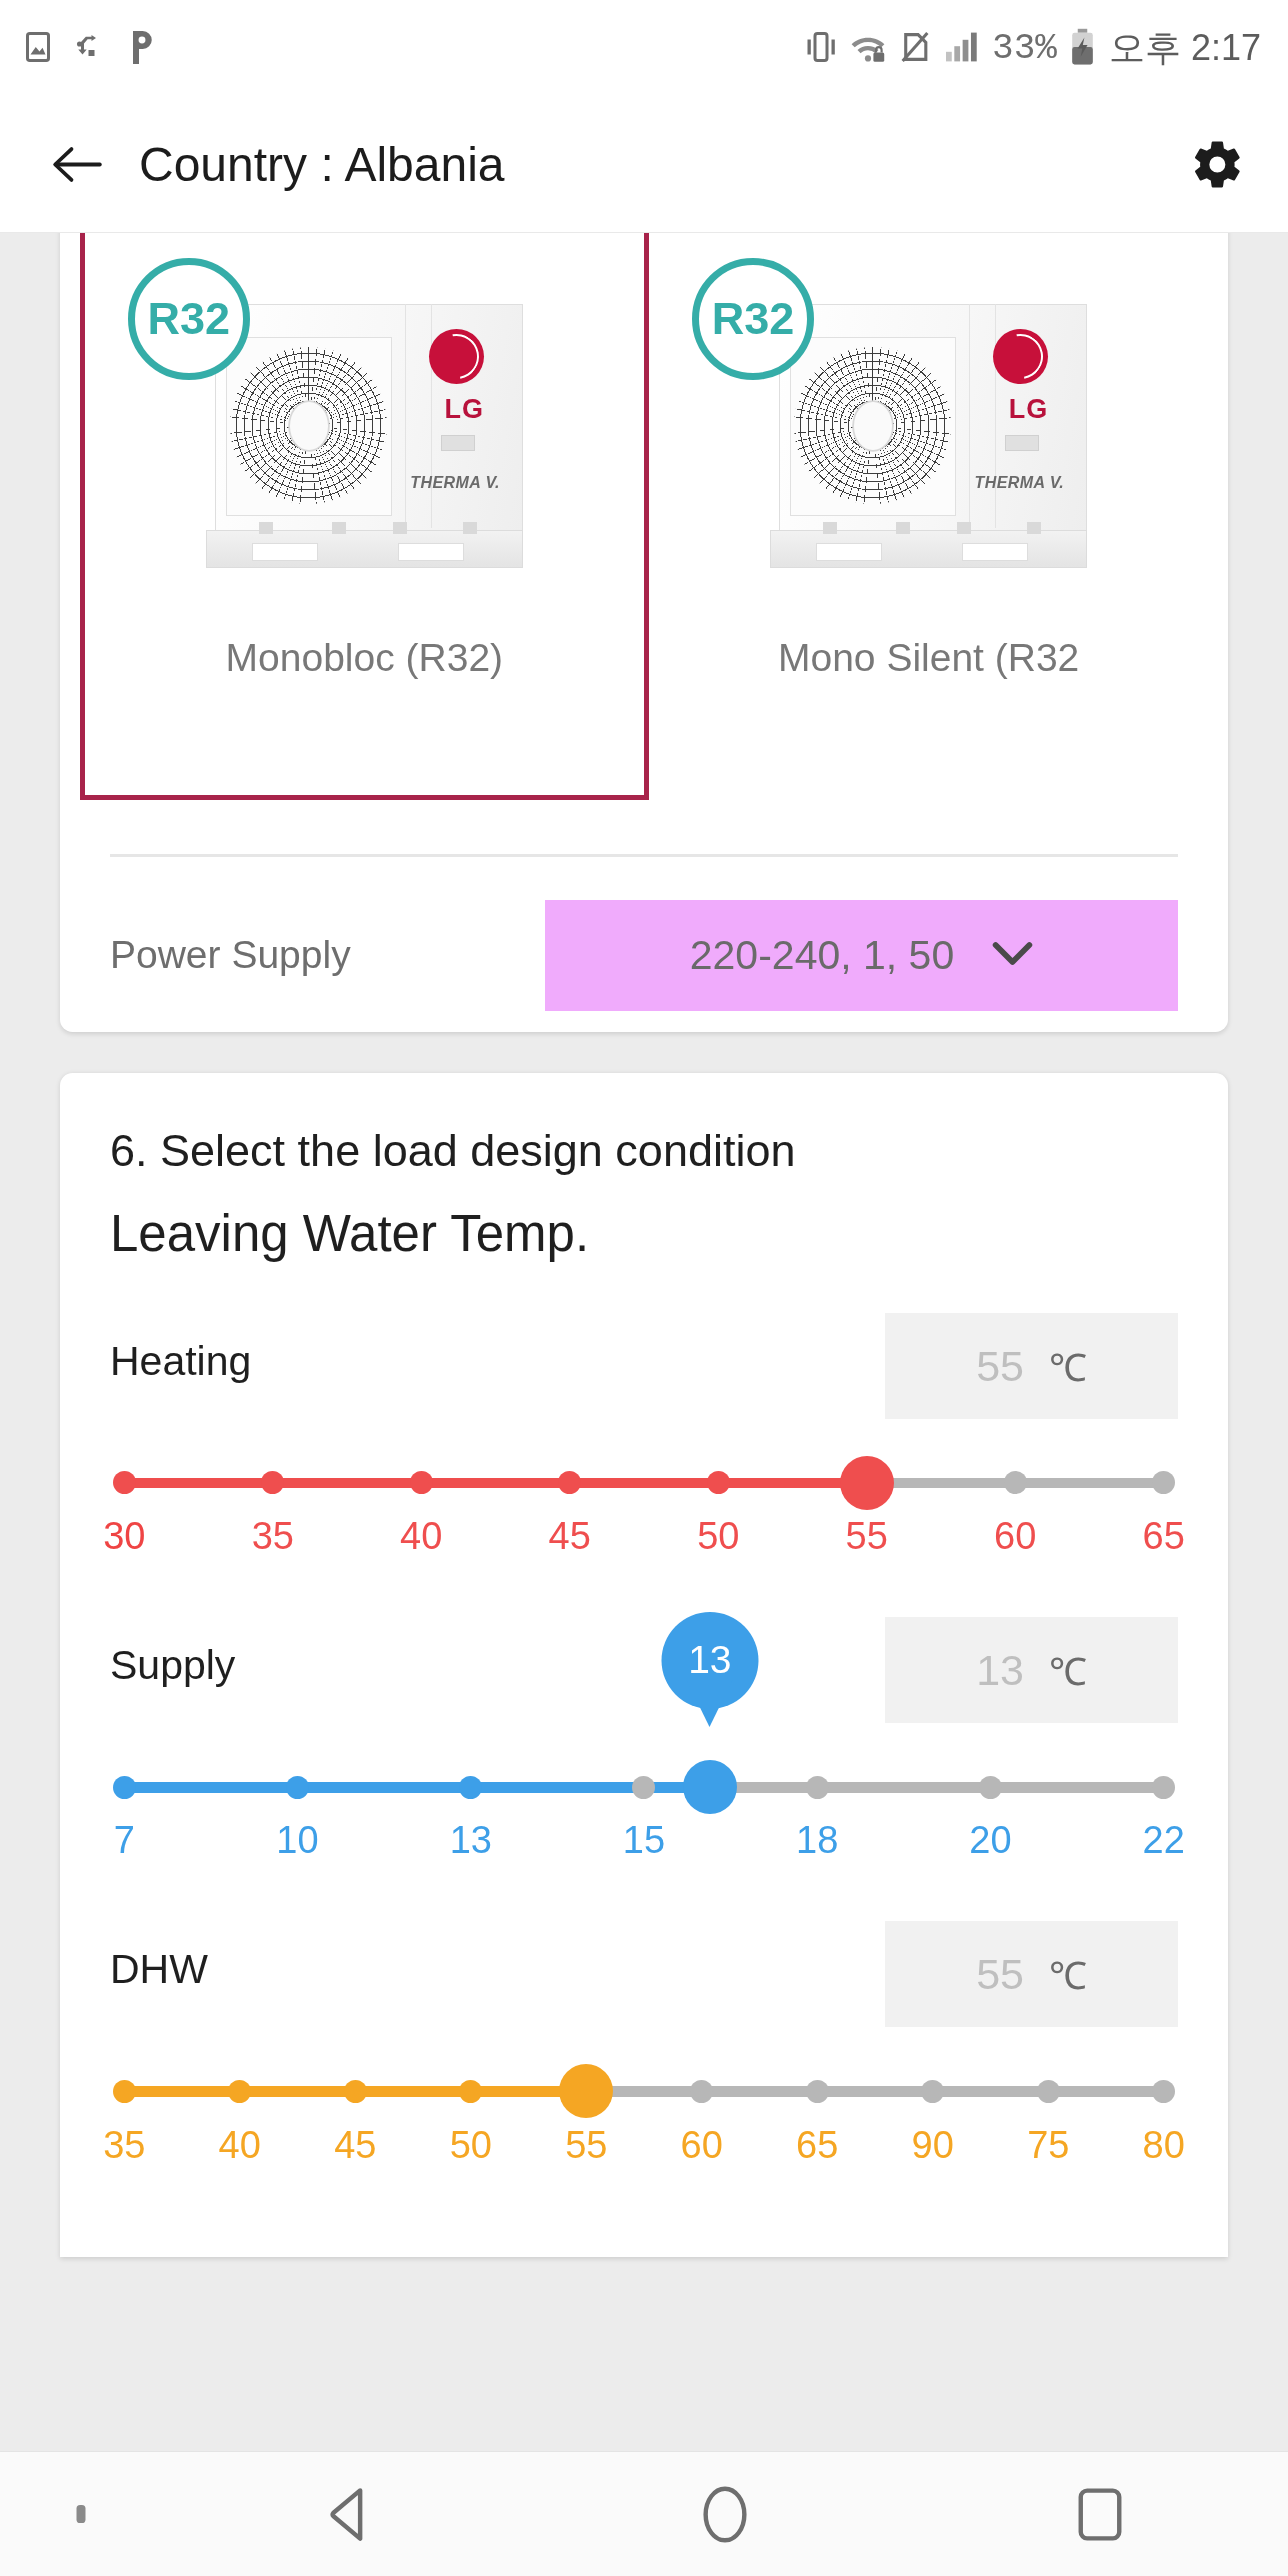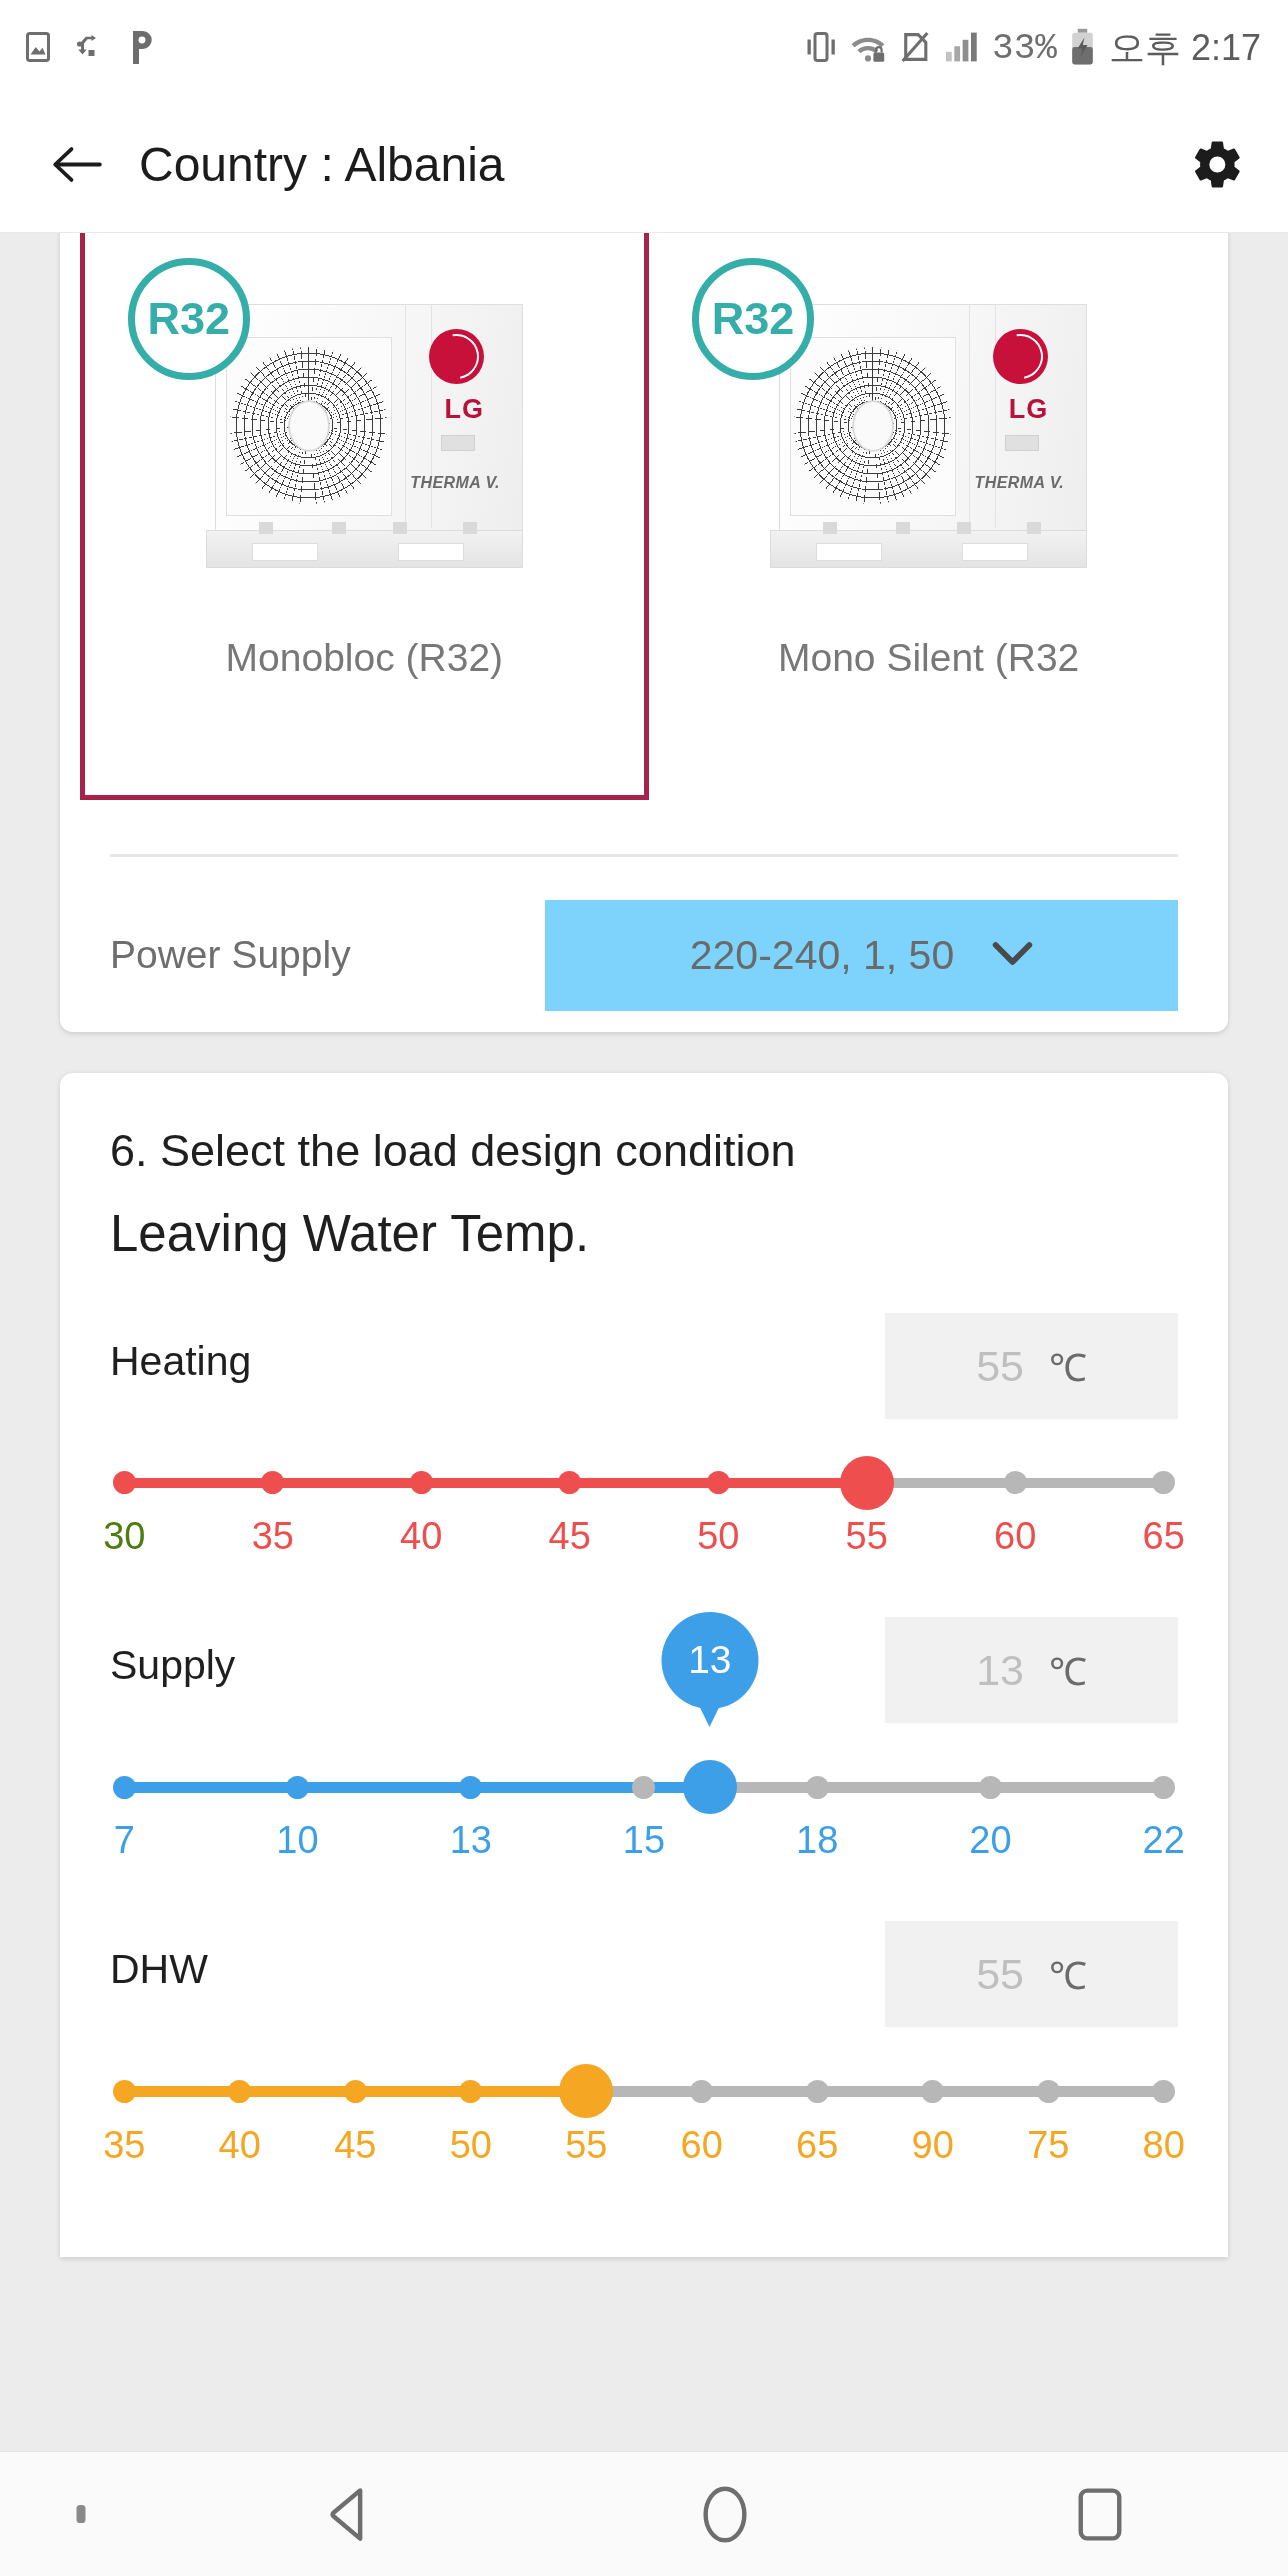--- a/index.html
+++ b/index.html
@@ -171,21 +171,21 @@
 
   
   .ps-row {
     display: flex; align-items: center;
     padding: 43px 50px 0 50px;
   }
   .ps-label { font-size: 39px; color: #6e6e6e; }
   .ps-select {
     margin-left: auto;
     width: 633px; height: 111px;
-    background: #7dd3fc;
+    background: #f0abfc;
     display: flex; align-items: center; justify-content: center;
     gap: 38px;
     cursor: pointer;
   }
   .ps-value { font-size: 41px; color: #6a6a6a; }
 
   
   .sec-title { font-size: 45px; color: #1f1f1f; padding: 52px 50px 0 50px; }
   .sec-sub { font-size: 51px; color: #1f1f1f; padding: 27px 50px 0 50px; }
 
@@ -457,21 +457,21 @@
             <div class="tick" style="background: rgb(239, 78, 78); left: calc(14.2857% + 10.2px);"></div>
             <div class="tick" style="background: rgb(239, 78, 78); left: calc(28.5714% + 6.1px);"></div>
             <div class="tick" style="background: rgb(239, 78, 78); left: calc(42.8571% + 2px);"></div>
             <div class="tick" style="background: rgb(239, 78, 78); left: calc(57.1429% - 2px);"></div>
             <div class="tick" style="background: rgb(239, 78, 78); left: calc(71.4286% - 6.1px);"></div>
             <div class="tick" style="background: rgb(183, 183, 183); left: calc(85.7143% - 10.2px);"></div>
             <div class="tick" style="background: rgb(183, 183, 183); left: calc(100% - 14.3px);"></div>
             <div class="thumb" style="background: rgb(239, 78, 78); left: calc(71.4286% - 6.1px);"></div>
           </div>
           <div class="labels">
-            <div class="tick-label" style="color: #4d7c0f; left: calc(0% + 14.3px);">30</div>
+            <div class="tick-label" style="color: #ef4444; left: calc(0% + 14.3px);">30</div>
             <div class="tick-label" style="color: rgb(239, 78, 78); left: calc(14.2857% + 10.2px);">35</div>
             <div class="tick-label" style="color: rgb(239, 78, 78); left: calc(28.5714% + 6.1px);">40</div>
             <div class="tick-label" style="color: rgb(239, 78, 78); left: calc(42.8571% + 2px);">45</div>
             <div class="tick-label" style="color: rgb(239, 78, 78); left: calc(57.1429% - 2px);">50</div>
             <div class="tick-label" style="color: rgb(239, 78, 78); left: calc(71.4286% - 6.1px);">55</div>
             <div class="tick-label" style="color: rgb(239, 78, 78); left: calc(85.7143% - 10.2px);">60</div>
             <div class="tick-label" style="color: rgb(239, 78, 78); left: calc(100% - 14.3px);">65</div>
           </div>
         </div>
         <div>

